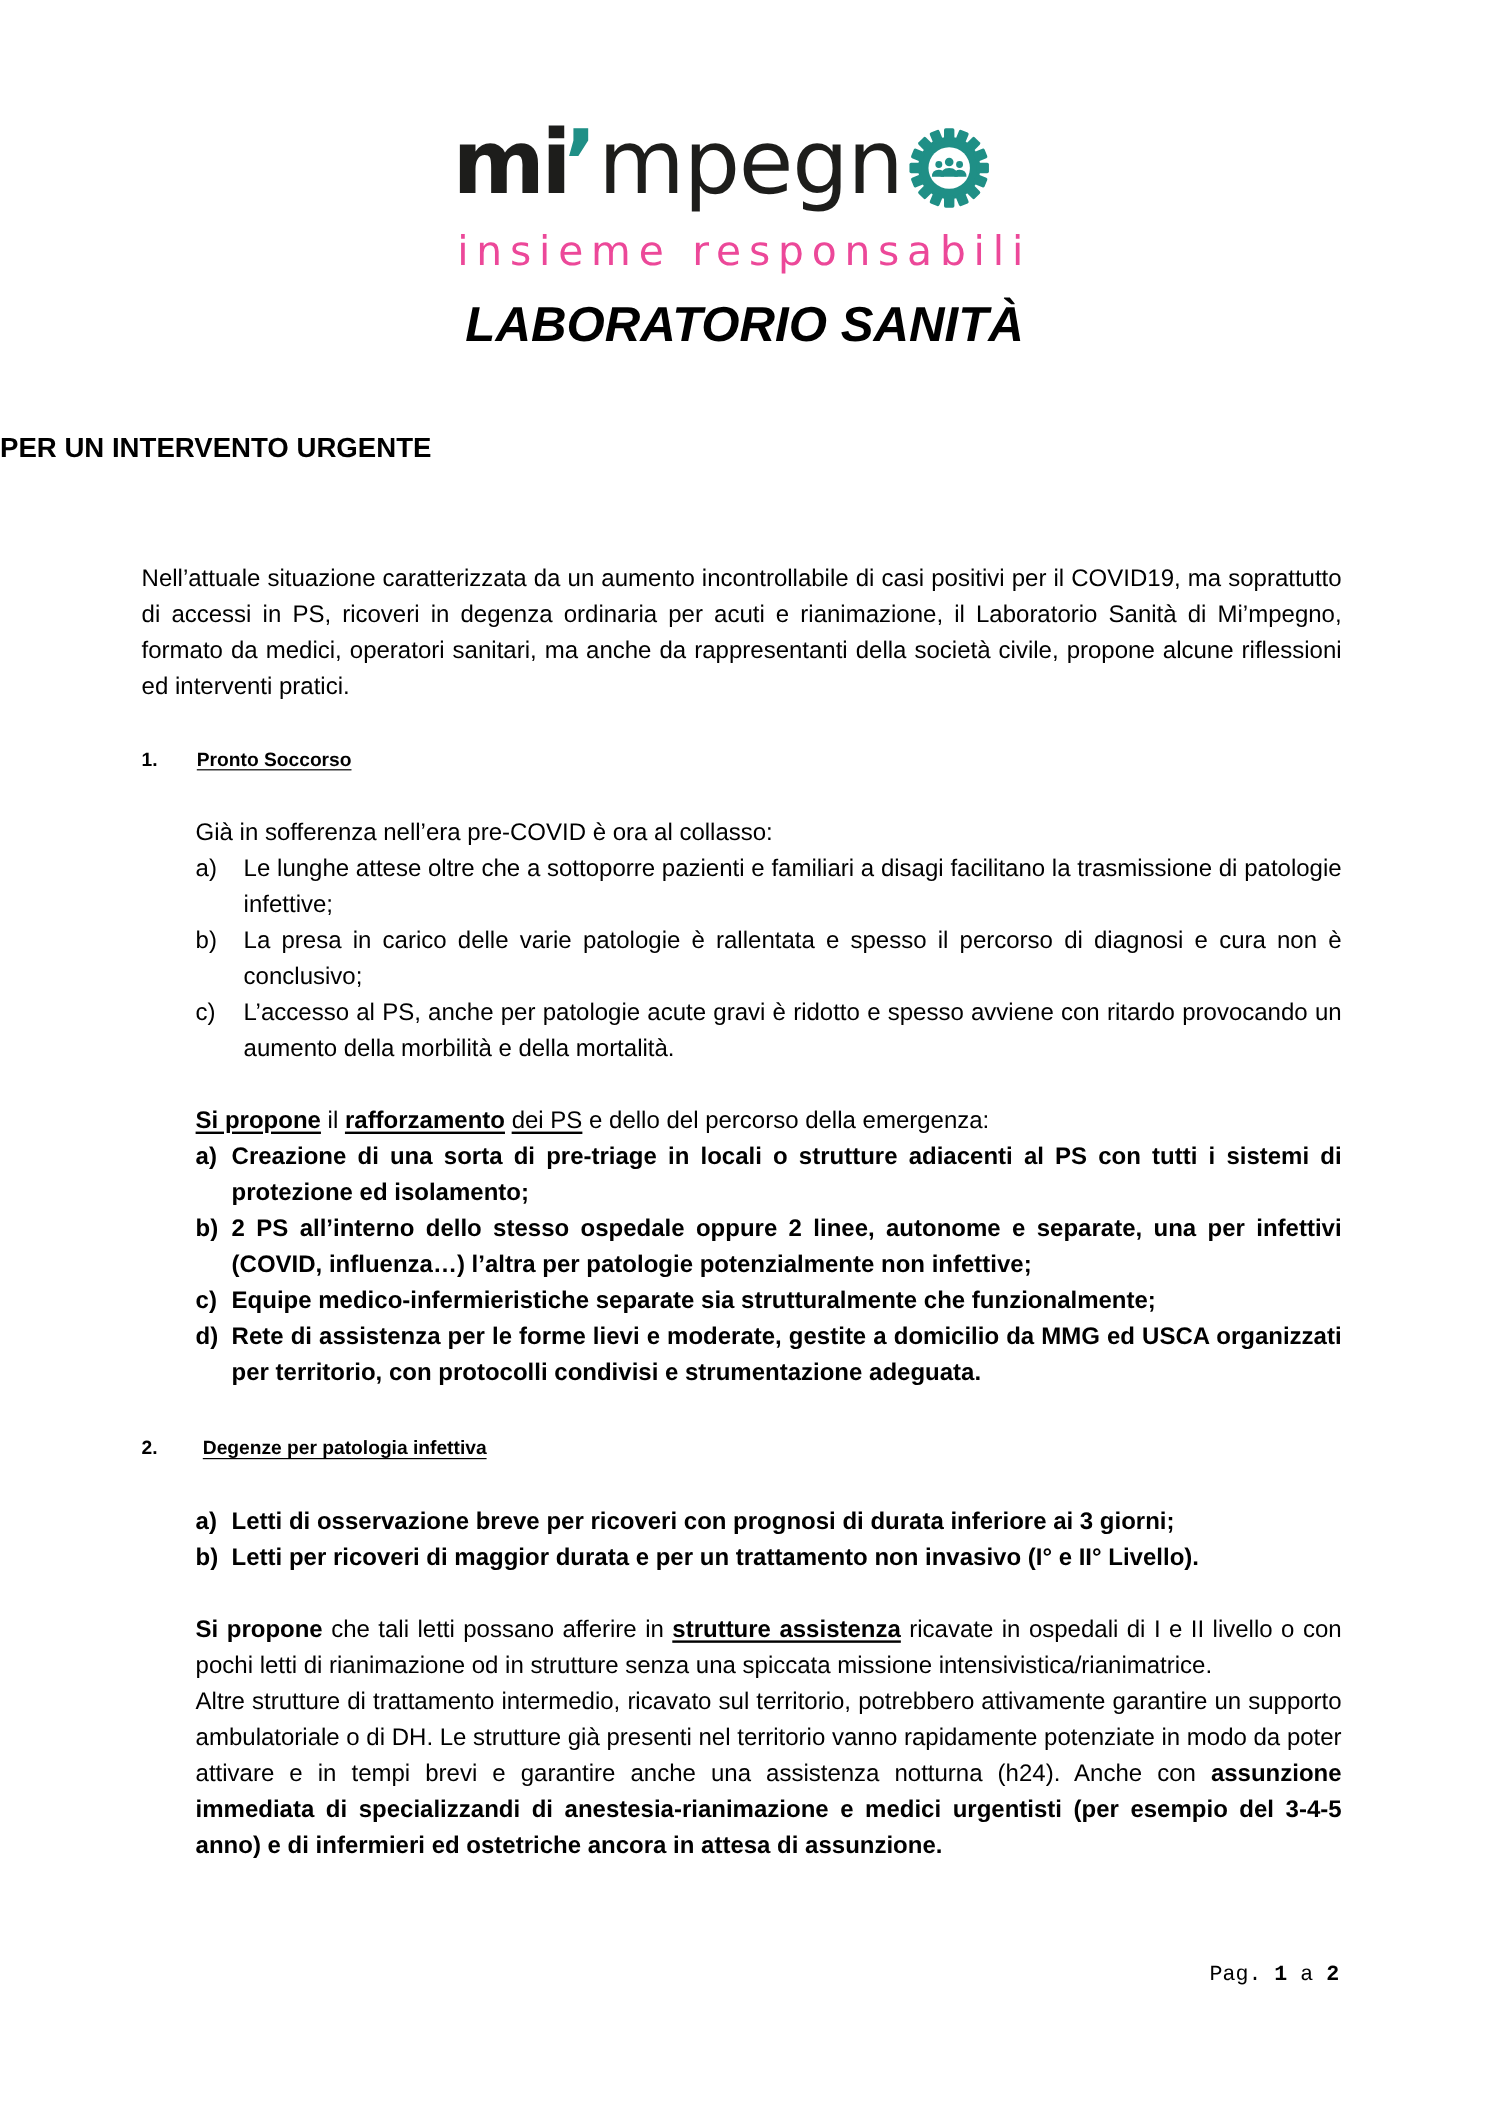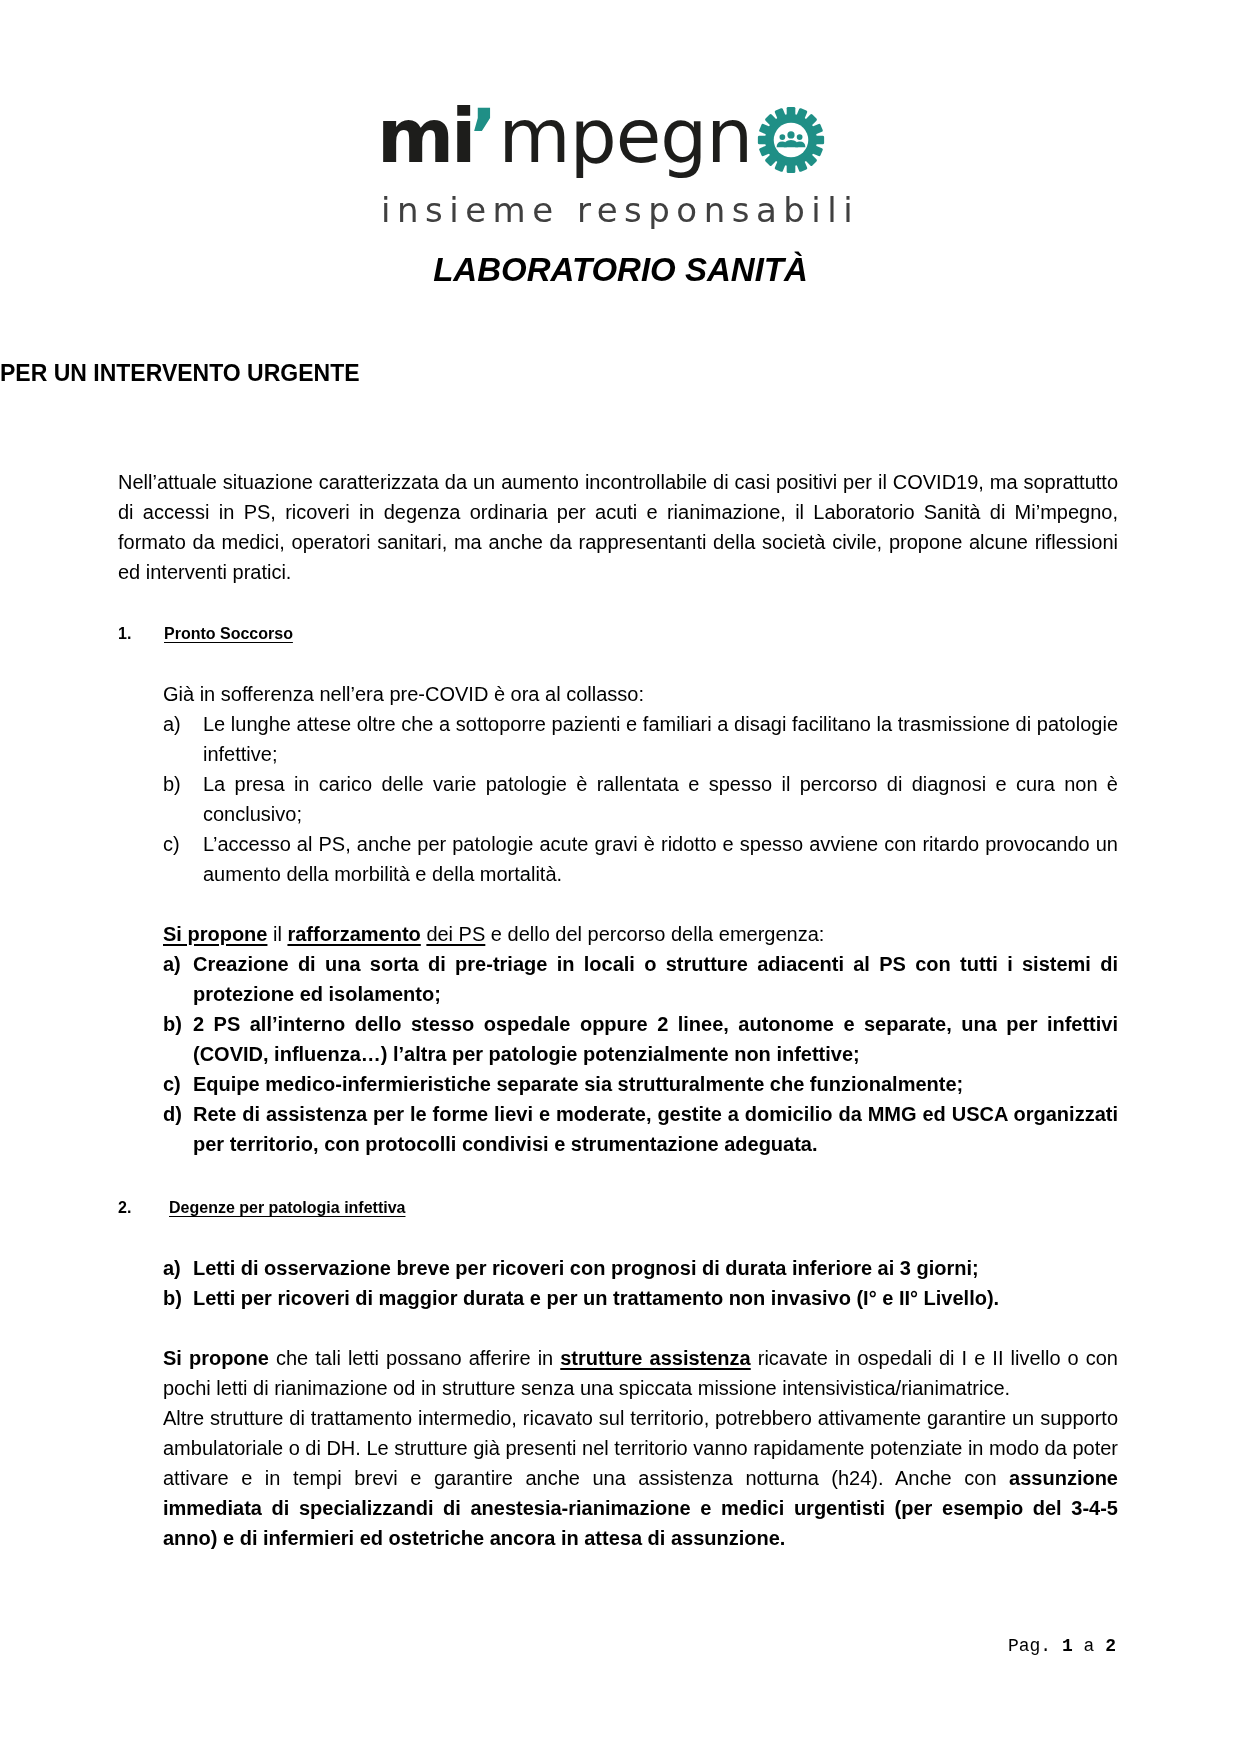--- a/index.html
+++ b/index.html
@@ -58,35 +58,35 @@
       height: 72px;
     }
     .tagline {
       position: absolute;
       left: 4px;
       top: 94px;
       font-family: "DejaVu Sans", sans-serif;
       font-size: 34px;
       line-height: 40px;
       letter-spacing: 6.5px;
-      color: #404040;
+      color: #ec4899;
       white-space: nowrap;
     }
 
     
     .lab-title {
       position: absolute;
       left: 0;
       width: 1241px;
       top: 248px;
       text-align: center;
       font-family: "Liberation Sans", sans-serif;
       font-weight: bold;
       font-style: italic;
-      font-size: 33px;
+      font-size: 41px;
       line-height: 44px;
     }
     .subtitle {
       position: absolute;
       left: 0;
       width: 1241px;
       top: 358px;
       font-family: "Liberation Sans", sans-serif;
       font-weight: bold;
       font-size: 23px;

